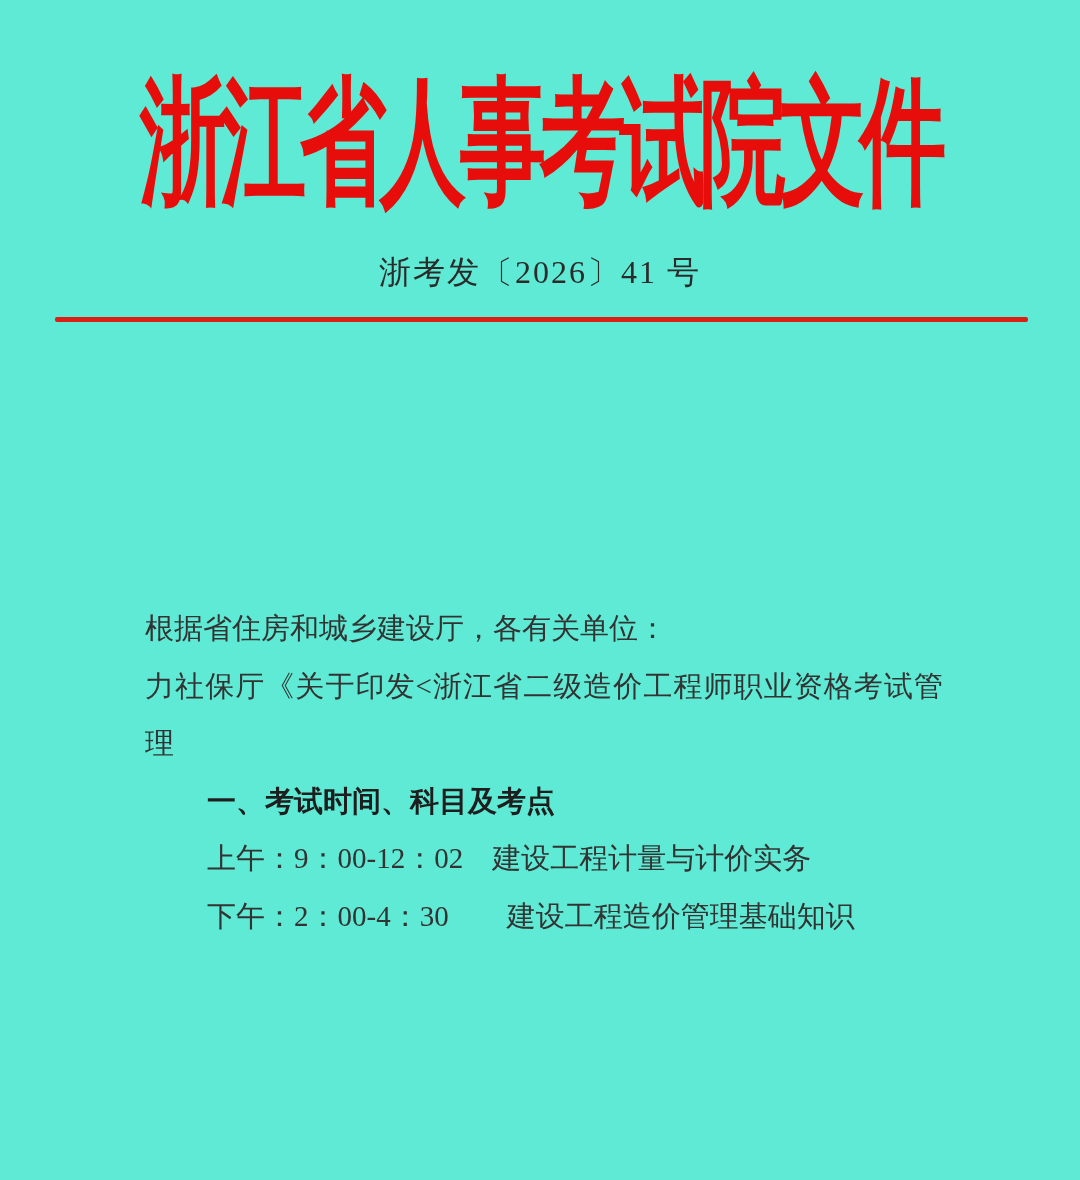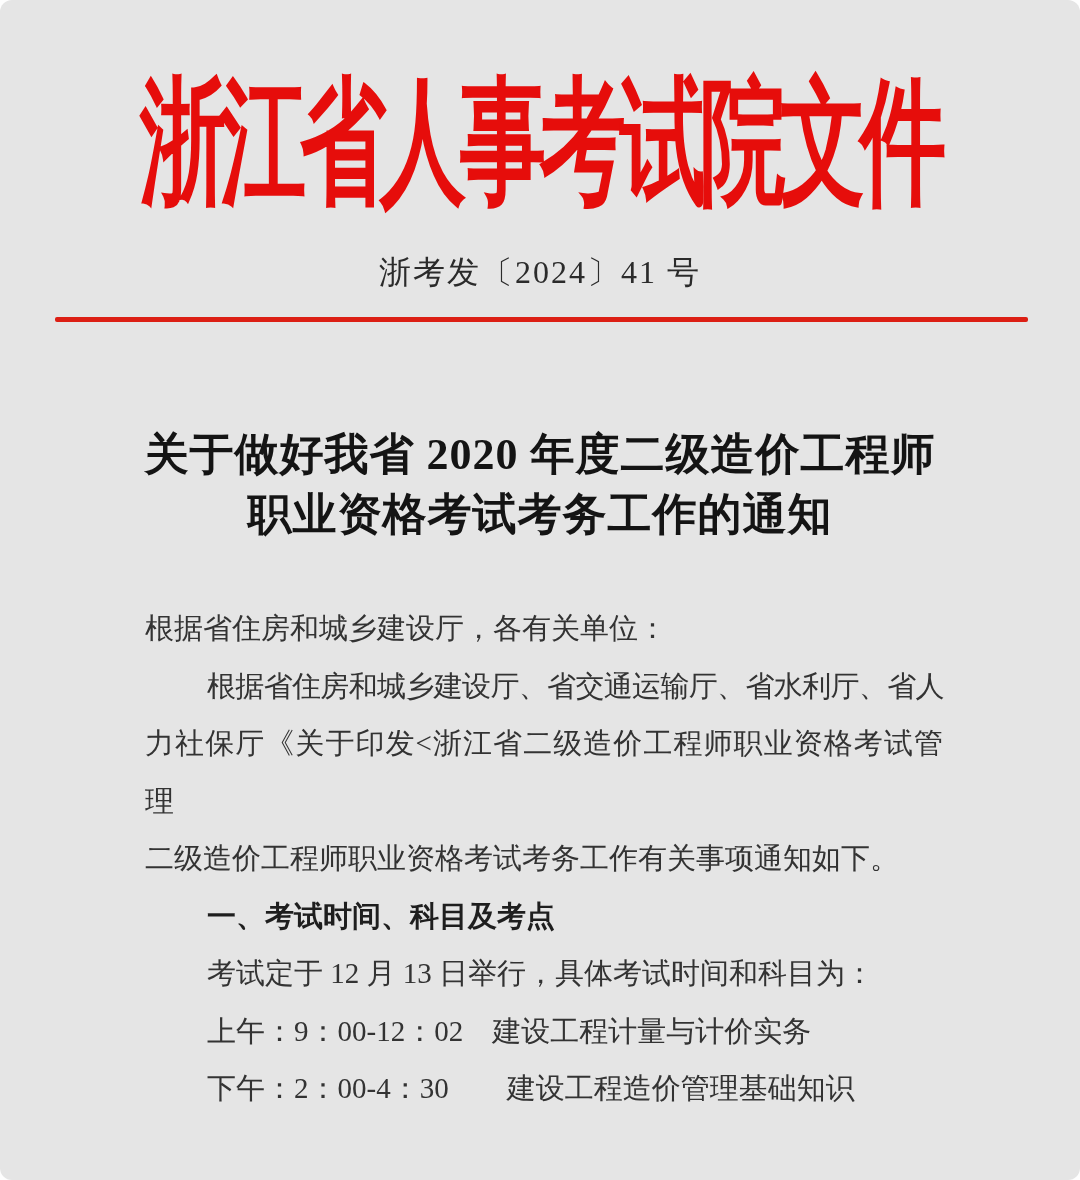--- a/index.html
+++ b/index.html
@@ -11,22 +11,21 @@
     height: 1180px;
     background: #fefefe;
     position: relative;
     overflow: hidden;
     font-family: "Liberation Serif", serif;
     color: #333333;
   }
   .page {
     position: absolute;
     inset: 0;
-    background: #e5e5e5;
-    border-radius: 12px;
+    background: #5eead4;
   }
   
   .institution-title {
     position: absolute;
     top: 74px;
     left: 0;
     width: 100%;
     text-align: center;
     font-size: 86px;
     line-height: 86px;
@@ -96,33 +95,26 @@
     color: #1e1e1e;
   }
 </style>
 </head>
 <body>
 
 <div class="page">
 
   <div class="institution-title" style="color: rgb(230, 13, 11);">浙江省人事考试院文件</div>
 
-  <div class="doc-number">浙考发〔2024〕41 号</div>
+  <div class="doc-number">浙考发〔2026〕41 号</div>
 
   <div class="red-divider" style="background: rgb(220, 31, 20);"></div>
 
-  <div class="notice-title">
-    <div>关于做好我省 2020 年度二级造价工程师</div>
-    <div>职业资格考试考务工作的通知</div>
-  </div>
 
   <div class="body-text">
       <div class="line">根据省住房和城乡建设厅，各有关单位：</div>
-      <div class="line indent just tight">根据省住房和城乡建设厅、省交通运输厅、省水利厅、省人</div>
       <div class="line just">力社保厅《关于印发&lt;浙江省二级造价工程师职业资格考试管理</div>
-      <div class="line">二级造价工程师职业资格考试考务工作有关事项通知如下。</div>
       <div class="line indent bold-sans">一、考试时间、科目及考点</div>
-      <div class="line indent">考试定于 12 月 13 日举行，具体考试时间和科目为：</div>
       <div class="line indent">上午：9：00-12：02　建设工程计量与计价实务</div>
       <div class="line indent">下午：2：00-4：30　　建设工程造价管理基础知识</div>
     </div>
 
 </div>
 
 </body></html>

